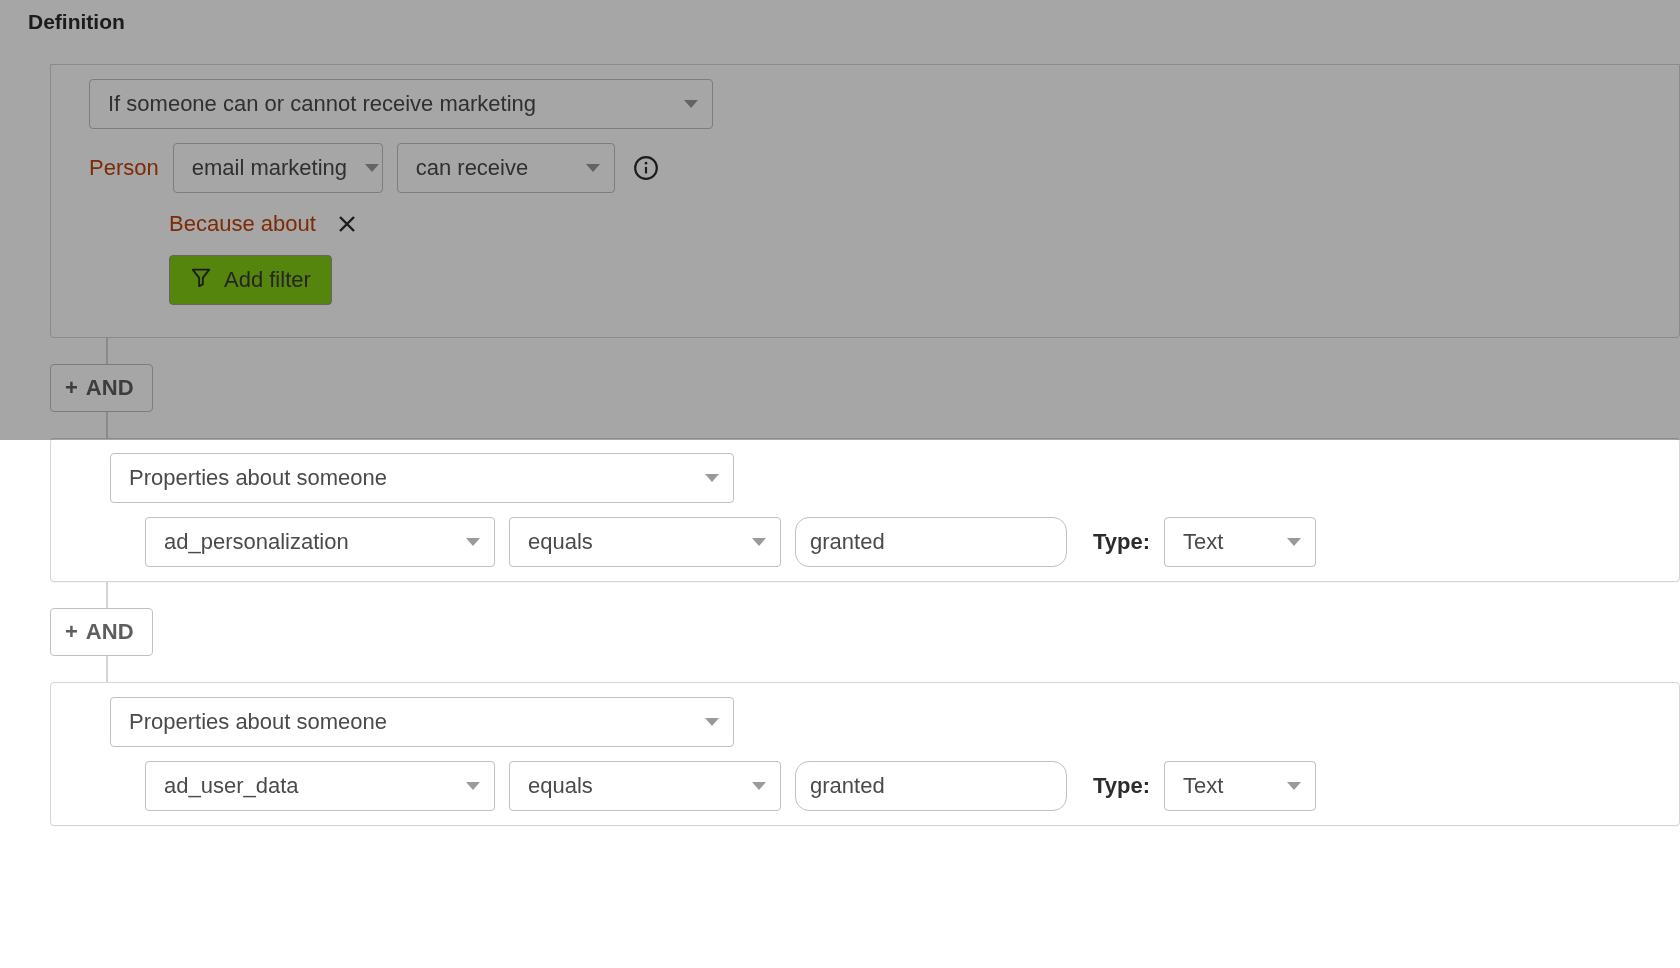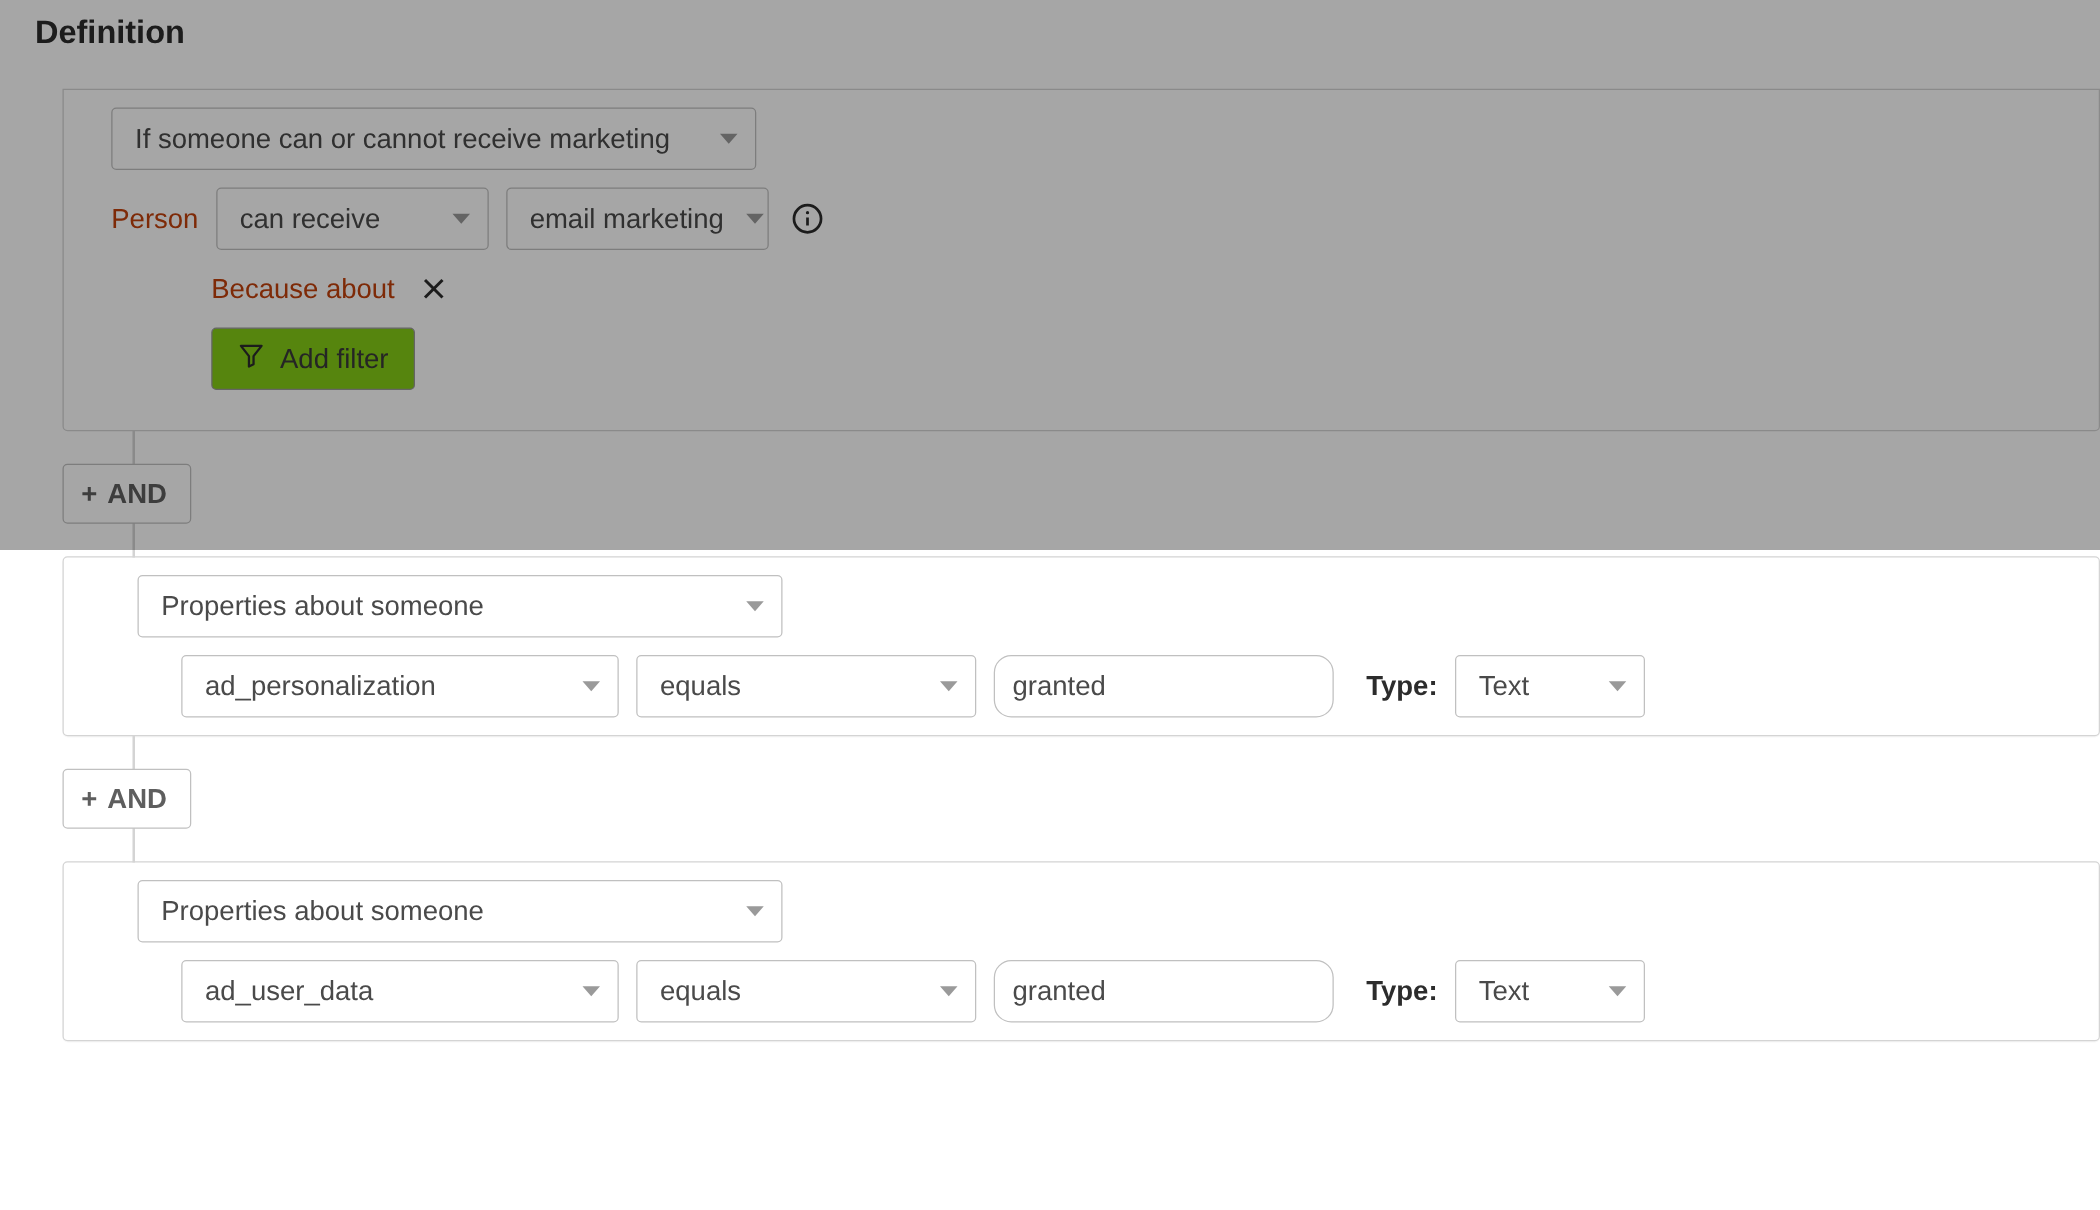--- a/index.html
+++ b/index.html
@@ -24,21 +24,21 @@
     background: rgba(0,0,0,.35);
     pointer-events: none;
     z-index: 50;
   }
 
   .page {
     padding: 10px 0 0 28px;
   }
 
   h2.section-title {
-    font-size: 26px;
+    font-size: 21px;
     font-weight: 600;
     color: #2c2c2c;
     margin: 0 0 30px 0;
   }
 
   
   .card {
     border: 1px solid #d4d4d4;
     border-radius: 4px;
     background: #fff;
@@ -84,21 +84,21 @@
     gap: 18px;
   }
   .select .label-text { white-space: nowrap; }
   .select .caret {
     width: 0; height: 0;
     border-left: 7px solid transparent;
     border-right: 7px solid transparent;
     border-top: 8px solid #9a9a9a;
   }
 
-  .select.wide   { width: 516px; }
+  .select.wide   { width: 624px; }
   .select.w210   { width: 218px; }
   .select.w208   { width: 210px; }
   .select.w350   { width: 350px; margin-left: 35px; }
   .select.w272   { width: 272px; }
   .select.w160   { width: 160px; }
   .select.w150   { width: 152px; align-items: center; }
 
   .text-input {
     border: 1px solid #c0c0c0;
     background: #fff;
@@ -208,27 +208,27 @@
       <div class="row-line">
         <div class="select wide">
           <span class="label-text">If someone can or cannot receive marketing</span>
           <span class="caret"></span>
         </div>
       </div>
 
       <div class="row-line">
         <span class="static-label">Person</span>
 
+        <div class="select w208">
+          <span class="label-text">email marketing</span>
+          <span class="caret"></span>
+        </div>
+
         <div class="select w210">
           <span class="label-text">can receive</span>
-          <span class="caret"></span>
-        </div>
-
-        <div class="select w208">
-          <span class="label-text">email marketing</span>
           <span class="caret"></span>
         </div>
 
         <span class="icon-btn info-icon">
           <svg viewBox="0 0 24 24" fill="none" stroke="#2c2c2c" stroke-width="2">
             <circle cx="12" cy="12" r="10"></circle>
             <line x1="12" y1="11" x2="12" y2="17"></line>
             <circle cx="12" cy="7.5" r="1.2" fill="#2c2c2c" stroke="none"></circle>
           </svg>
         </span>

